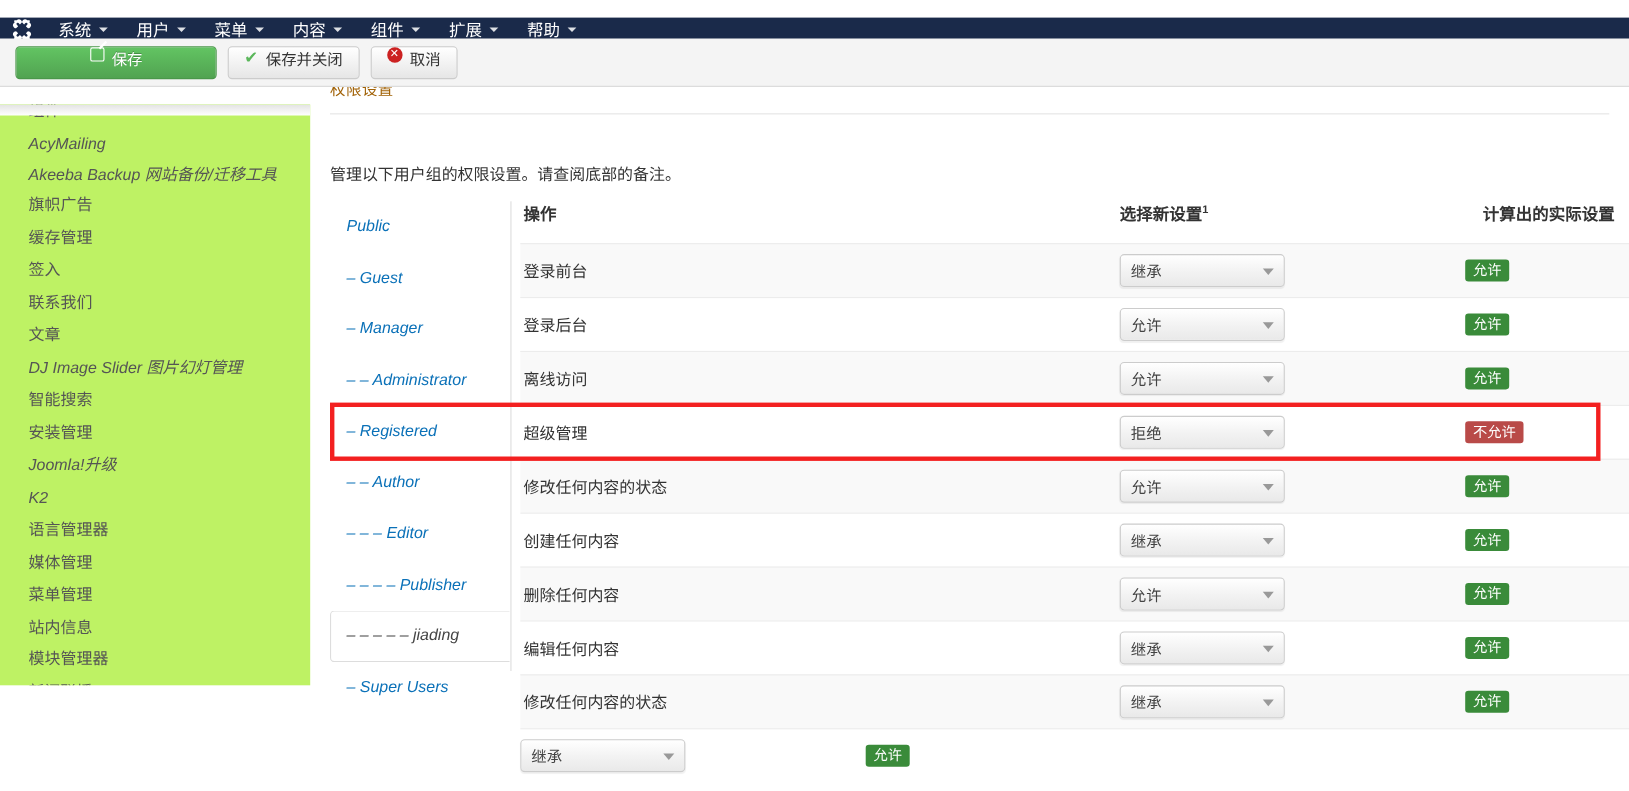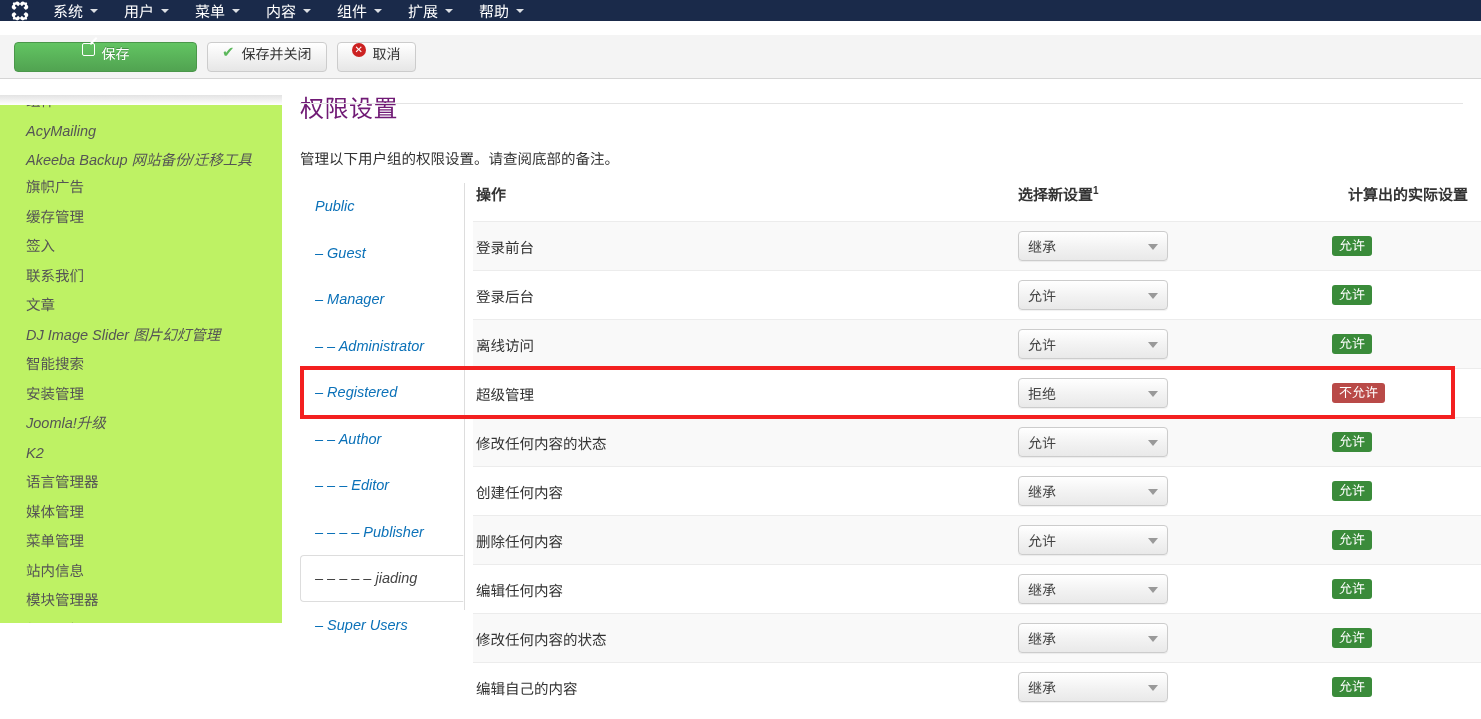--- a/index.html
+++ b/index.html
@@ -8,21 +8,21 @@
     width: 1481px; height: 719px;
     overflow: hidden;
     background: #ffffff;
     font-family: "Liberation Sans", "DejaVu Sans", sans-serif;
     font-size: 14px;
     color: #333333;
   }
 
   
   .topbar {
-    position: absolute; top: 0; left: 0;
+    position: absolute; top: 16px; left: 0;
     width: 1481px; height: 21px;
     background: #1a2a4a;
     display: flex; align-items: center;
   }
   .joomla-logo {
     width: 40px; height: 35px;
     display: flex; align-items: center; justify-content: center;
     flex: 0 0 auto;
   }
   .joomla-logo svg { display: block; }
@@ -128,23 +128,22 @@
   .side-item.latin { font-style: italic; }
 
   
   .main {
     position: absolute; left: 282px; top: 0;
     width: 1199px; height: 640px;
     overflow: hidden;
   }
   .panel-heading {
     position: absolute; top: -9px; left: 18px;
-    font-size: 24px; color: #701a75;
+    font-size: 14px; color: #a16207;
     letter-spacing: .5px;
-    margin-top: 19px;
   }
   .panel-rule {
     position: absolute; top: 24px; left: 18px;
     width: 1163px; height: 1px; background: #e4e4e4;
   }
   .intro {
     position: absolute; top: 68px; left: 18px;
     font-size: 14.5px; color: #333333;
   }
 
@@ -495,21 +494,20 @@
             <span>继承</span>
             <span class="arrow"></span>
           </div>
         </div>
         <div class="td-calc">
           <span class="badge badge-allow">允许</span>
         </div>
       </div>
 
       <div class="trow">
-        <div class="td-action">编辑自己的内容</div>
         <div class="td-setting">
           <div class="select">
             <span>继承</span>
             <span class="arrow"></span>
           </div>
         </div>
         <div class="td-calc">
           <span class="badge badge-allow">允许</span>
         </div>
       </div>

